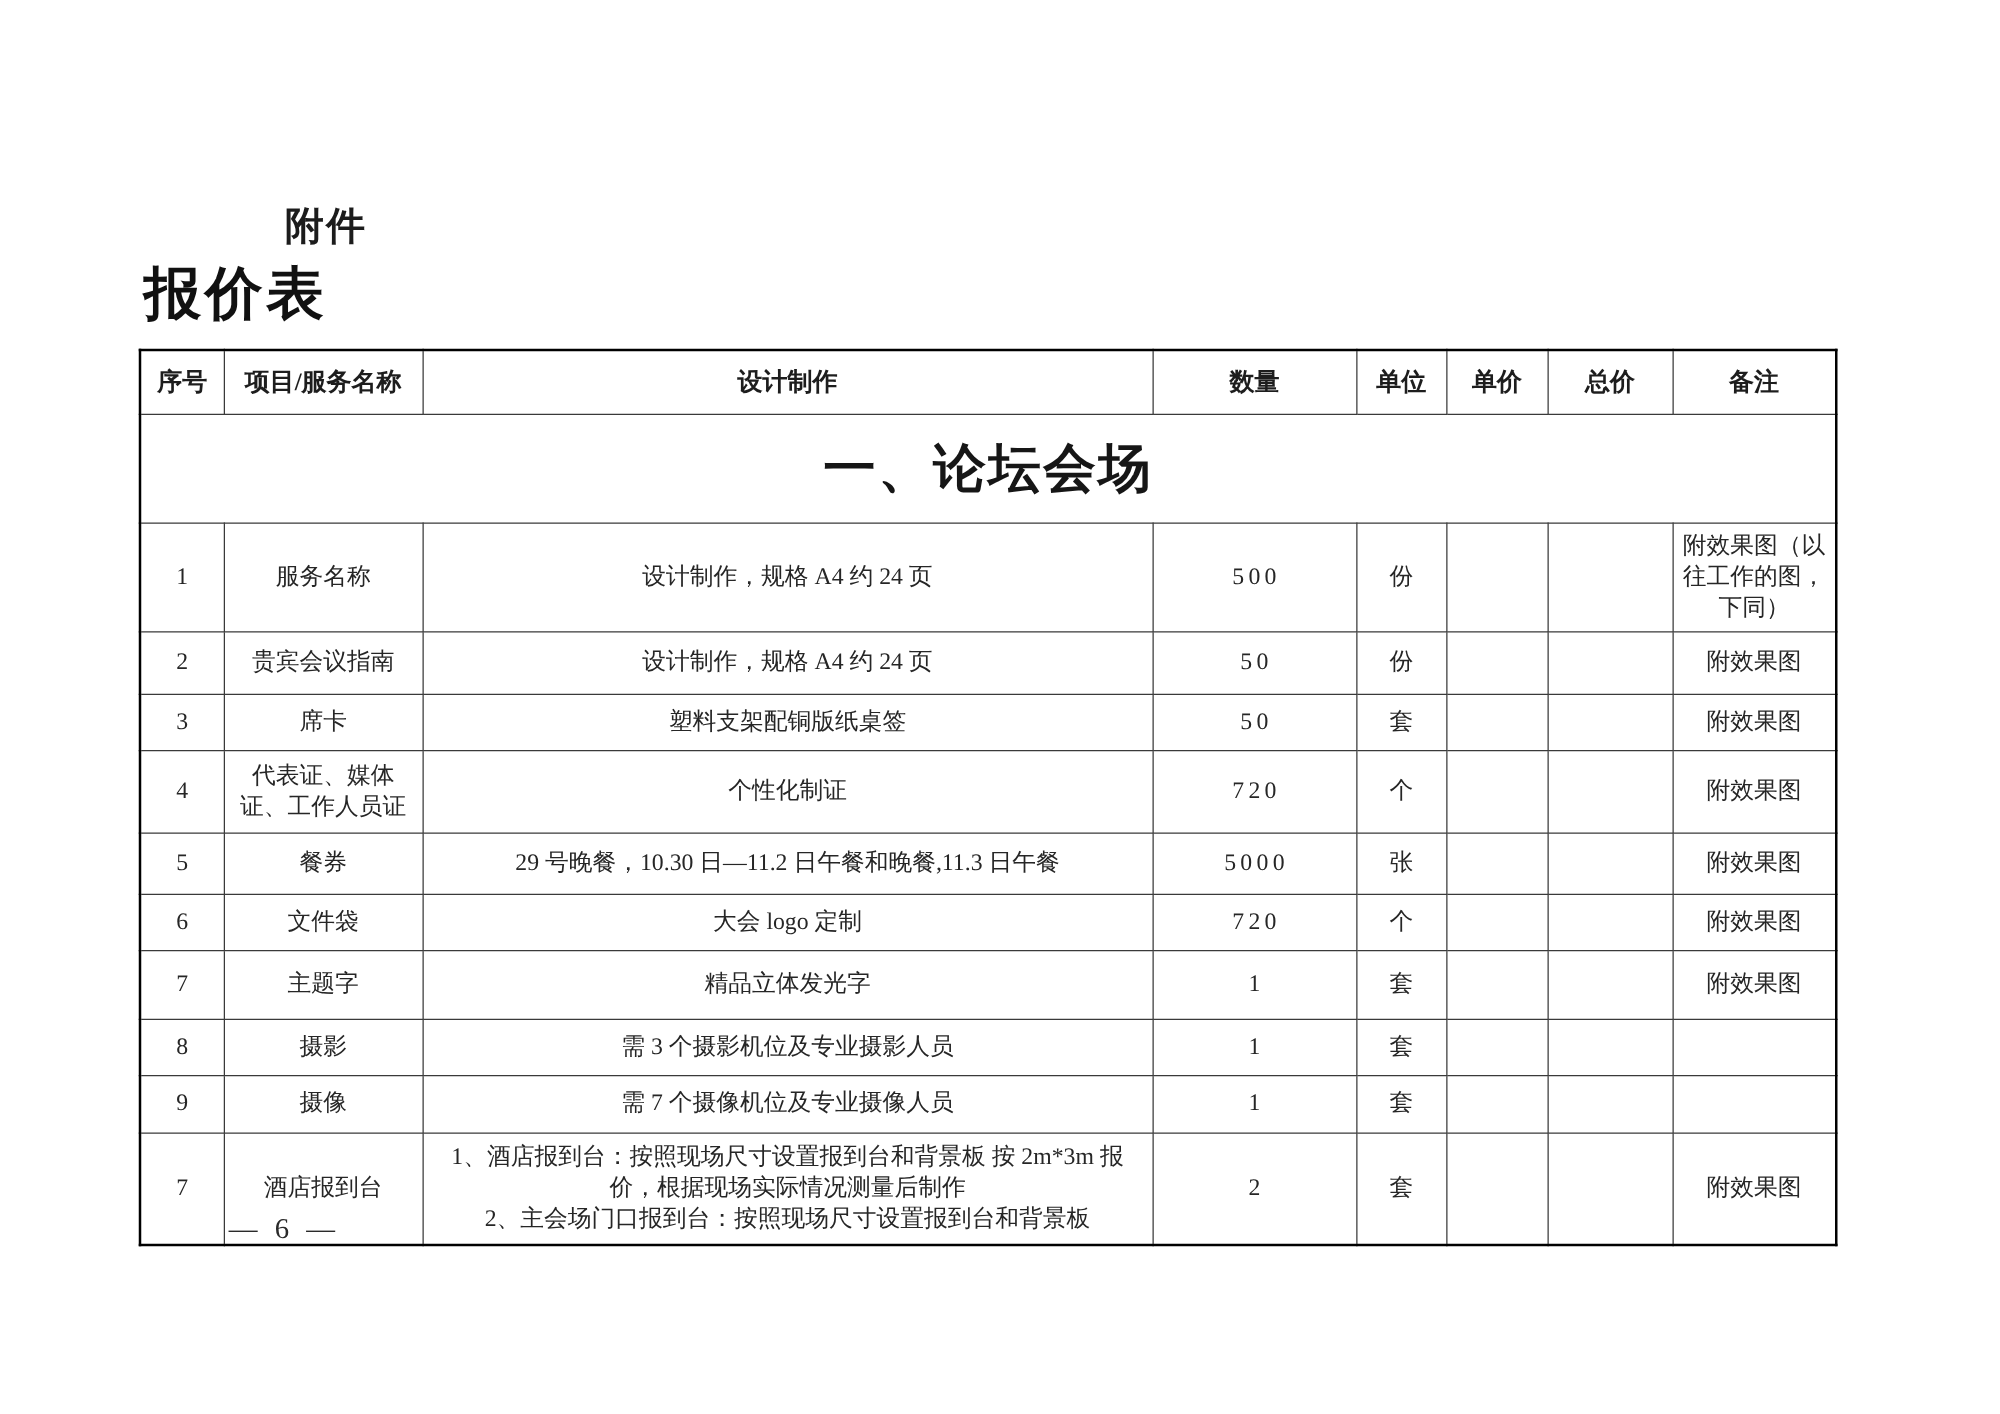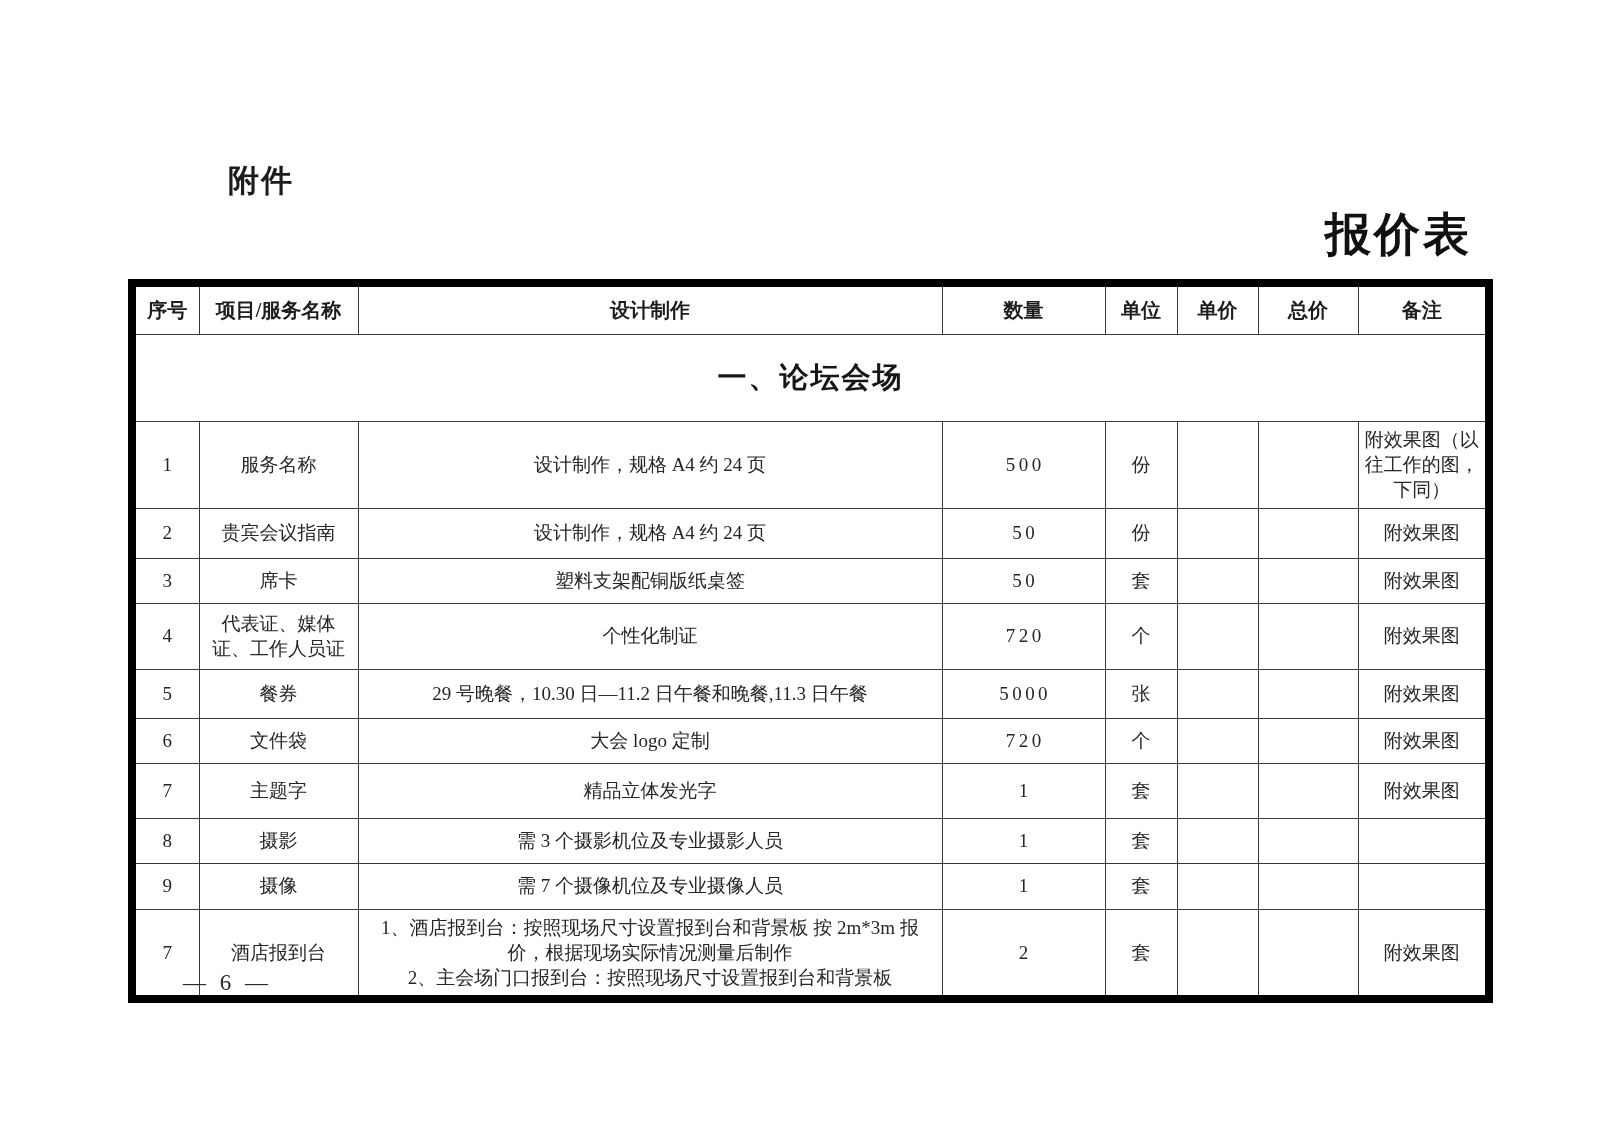--- a/index.html
+++ b/index.html
@@ -11,52 +11,52 @@
   }
   .attachment {
     position: absolute; left: 184px; top: 160px;
     font-family: "Liberation Sans", "DejaVu Sans", sans-serif;
     font-weight: 700; font-size: 31px; color: #1c1c1c;
     letter-spacing: 2px;
     margin-left: 44px;
   }
   .doc-title {
     position: absolute; left: 115px; top: 204px; width: 1357px;
-    text-align: right;
+    text-align: left;
     font-family: "Liberation Serif", "DejaVu Serif", serif;
     font-weight: 700; font-size: 46px; color: #111111;
     letter-spacing: 3px;
   }
   table.quote-table {
-    position: absolute; left: 128px; top: 279px;
+    position: absolute; left: 111px; top: 279px;
     width: 1357px; height: 689px;
     border-collapse: collapse; table-layout: fixed;
     background: #ffffff;
-    border: 8px solid #000000;
+    border: 2px solid #000000;
   }
   .quote-table th, .quote-table td {
     border: 1px solid #3a3a3a;
     vertical-align: middle;
     text-align: center;
     font-size: 19px;
     line-height: 1.32;
     color: #262626;
     padding: 2px 4px;
     overflow: hidden;
   }
   .quote-table thead th {
     font-weight: 700;
     font-size: 20px;
     color: #1d1d1d;
     height: 51px;
   }
   tr.section-row td {
     font-family: "Liberation Sans", "DejaVu Sans", sans-serif;
     font-weight: 700;
-    font-size: 29px;
+    font-size: 42px;
     color: #161616;
     height: 60px;
     letter-spacing: 2px;
   }
   .col-requirement {
     text-align: left;
     padding-left: 11px;
     padding-right: 8px;
     white-space: pre-wrap;
   }

